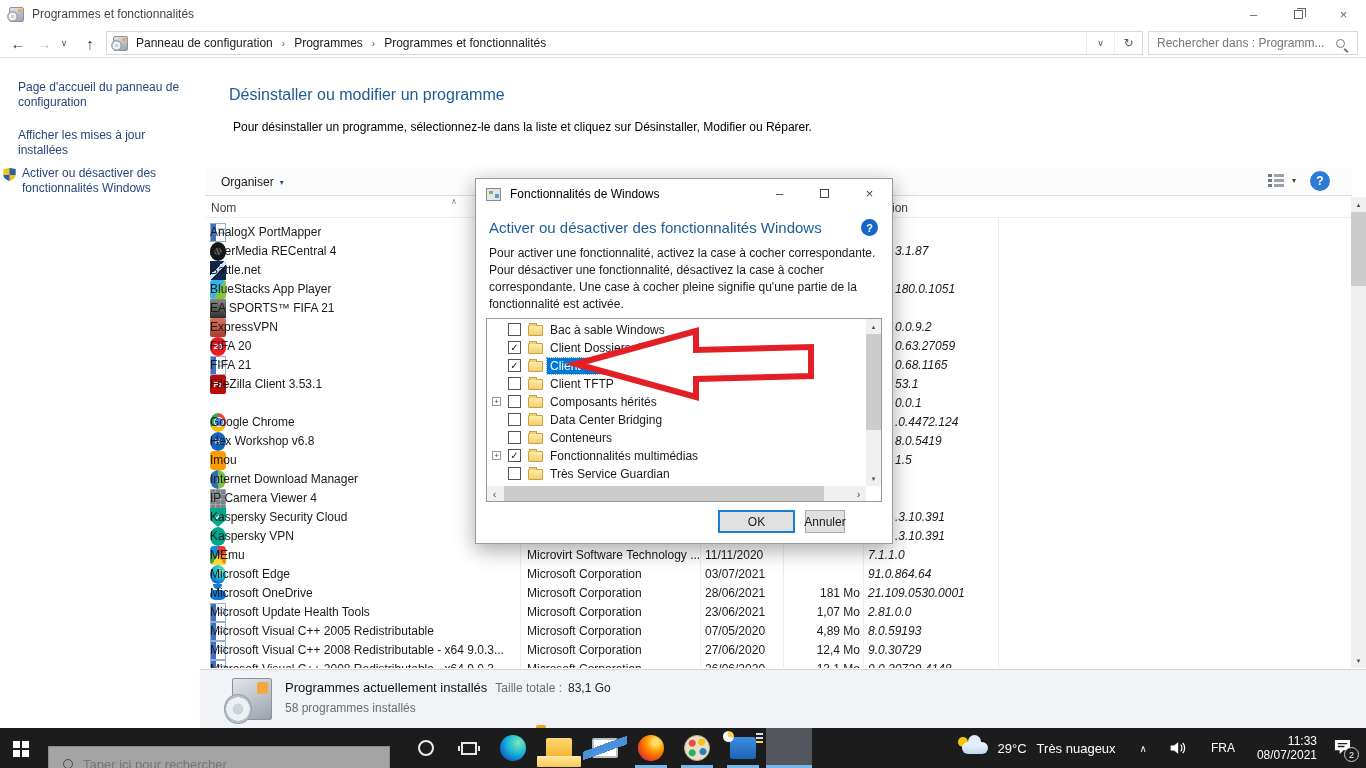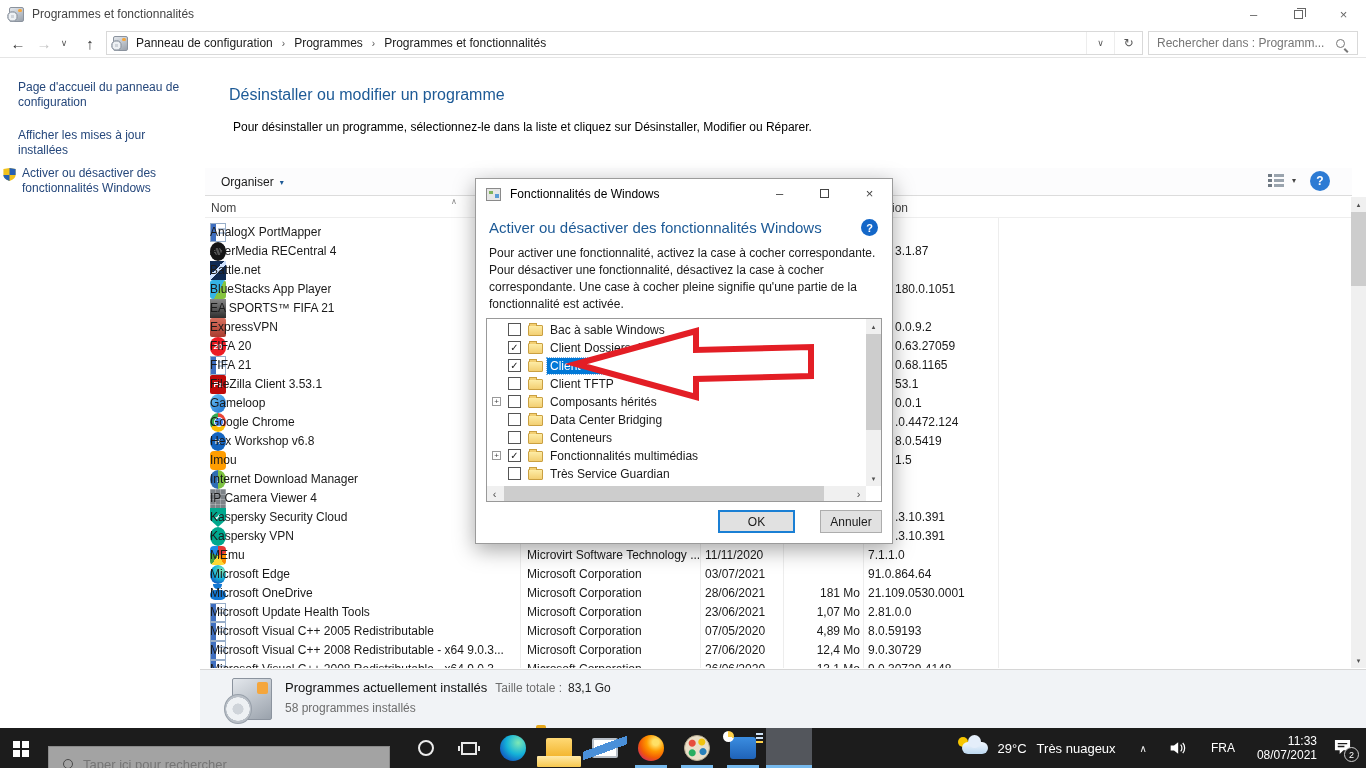--- a/index.html
+++ b/index.html
@@ -65,21 +65,21 @@
   .lh-ver { position:absolute; left:663px; top:4px; }
   .sort-caret { position:absolute; left:246px; top:0px; font-size:8px; color:#888; }
   .gridline { position:absolute; top:21px; bottom:0; width:1px; background:#ededed; }
   .rows { position:absolute; left:0; top:26px; width:100%; }
   .prow { position:relative; height:19px; }
   .prow span { position:absolute; top:0; height:19px; line-height:19px; white-space:nowrap; overflow:hidden; }
   .c-name { left:5px; width:312px; display:flex; align-items:center; }
   .c-pub  { left:322px; width:172px; }
   .c-date { left:500px; width:76px; }
   .c-size { left:560px; width:95px; text-align:right; }
-  .c-ver  { left:663px; width:132px; }
+  .c-ver  { left:663px; width:132px;font-style:italic; }
   .c-ver.clip { padding-left:27px; }
 
   
   .ic { position:static !important; width:16px; height:16px; margin-right:5px; flex:none; display:inline-flex; align-items:center; justify-content:center; font:bold 8px "Liberation Sans",sans-serif; color:#fff; line-height:1 !important; }
   .ic-win { border:1px solid #98aec9; background:
       linear-gradient(#b9c9df 0 0) 7px 4px/7px 2px no-repeat,
       linear-gradient(#b9c9df 0 0) 7px 8px/7px 2px no-repeat,
       linear-gradient(#3f6fc0 0 0) 0 0/5px 100% no-repeat,#fff; }
   .ic-aver { border-radius:50%; background:radial-gradient(circle,#555 30%,#151515 32%); }
   .ic-bnet { background:linear-gradient(135deg,transparent 40%,#cfe2ff 40% 55%,transparent 55%),#0f2a52; }
@@ -147,21 +147,21 @@
   .lb-vscroll { position:absolute; right:0; top:0; width:15px; height:167px; background:#f0f0f0; }
   .lb-vscroll .arr { position:absolute; width:15px; height:15px; display:flex; align-items:center; justify-content:center; font-size:7px; color:#505050; }
   .lb-vscroll .arr.dn { bottom:0; }
   .lb-vscroll .thumb { position:absolute; top:15px; width:15px; height:96px; background:#cdcdcd; }
   .lb-hscroll { position:absolute; left:0; bottom:0; width:379px; height:15px; background:#f0f0f0; }
   .lb-hscroll .arr { position:absolute; top:0; width:15px; height:15px; display:flex; align-items:center; justify-content:center; font-size:11px; color:#505050; }
   .lb-hscroll .arr.rt { right:0; }
   .lb-hscroll .thumb { position:absolute; left:17px; top:0; width:320px; height:15px; background:#cdcdcd; }
   .btn { position:absolute; top:331px; height:23px; background:#e1e1e1; font:12px "Liberation Sans",sans-serif; display:flex; align-items:center; justify-content:center; }
   .btn-ok { left:242px; width:77px; border:2px solid #1a7fd4; }
-  .btn-cancel { left:344px; width:62px; border:1px solid #adadad; }
+  .btn-cancel { left:329px; width:40px; border:1px solid #adadad; }
 
   
   .red-arrow { position:absolute; left:560px; top:326px; z-index:20; }
 
   
   .taskbar { position:absolute; left:0; bottom:0; width:1366px; height:40px; background:#1c1c1c; z-index:30; }
   .start { position:absolute; left:0; top:0; width:48px; height:40px; display:flex; align-items:center; justify-content:center; }
   .winlogo { width:7px; height:7px; background:#fff; box-shadow:9px 0 #fff,0 9px #fff,9px 9px #fff; margin:-8px 8px 0 -8px; }
   .tb-search { position:absolute; left:48px; top:18px; width:342px; height:36px; background:#a3a3a3; border:1px solid #8a8a8a; display:flex; align-items:center; }
   .tb-search .mag { border-color:#4a4a4a; margin:0 10px 0 14px; width:10px; height:10px; }
@@ -403,24 +403,20 @@
             <span class="ic ic-fz">Fz</span>
             <span>FileZilla Client 3.53.1</span>
           </span>
           <span class="c-pub"></span>
           <span class="c-date"></span>
           <span class="c-size"></span>
           <span class="c-ver clip">53.1</span>
         </div>
 
         <div class="prow">
-          <span class="c-name">
-            <span class="ic ic-gl"></span>
-            <span>Gameloop</span>
-          </span>
           <span class="c-pub"></span>
           <span class="c-date"></span>
           <span class="c-size"></span>
           <span class="c-ver clip">0.0.1</span>
         </div>
 
         <div class="prow">
           <span class="c-name">
             <span class="ic ic-chrome"></span>
             <span>Google Chrome</span>

